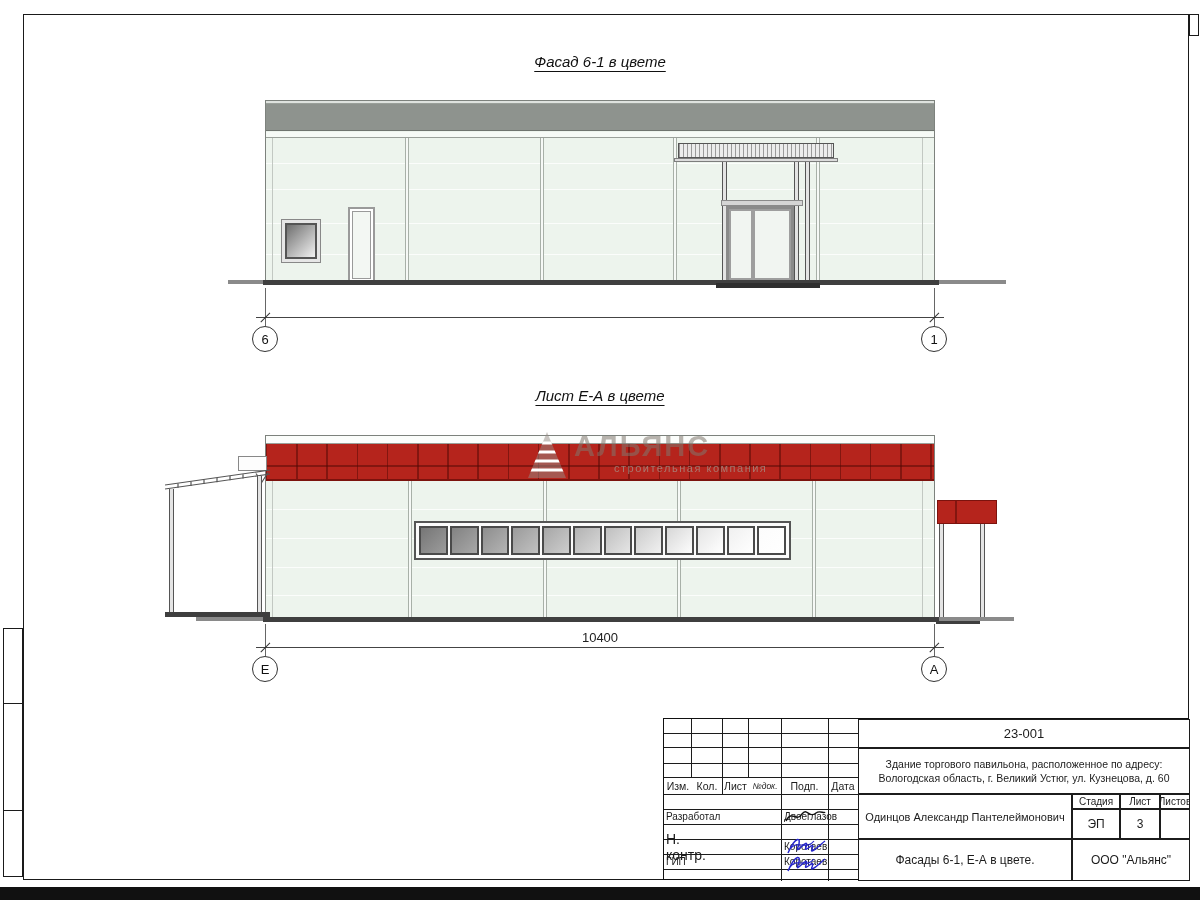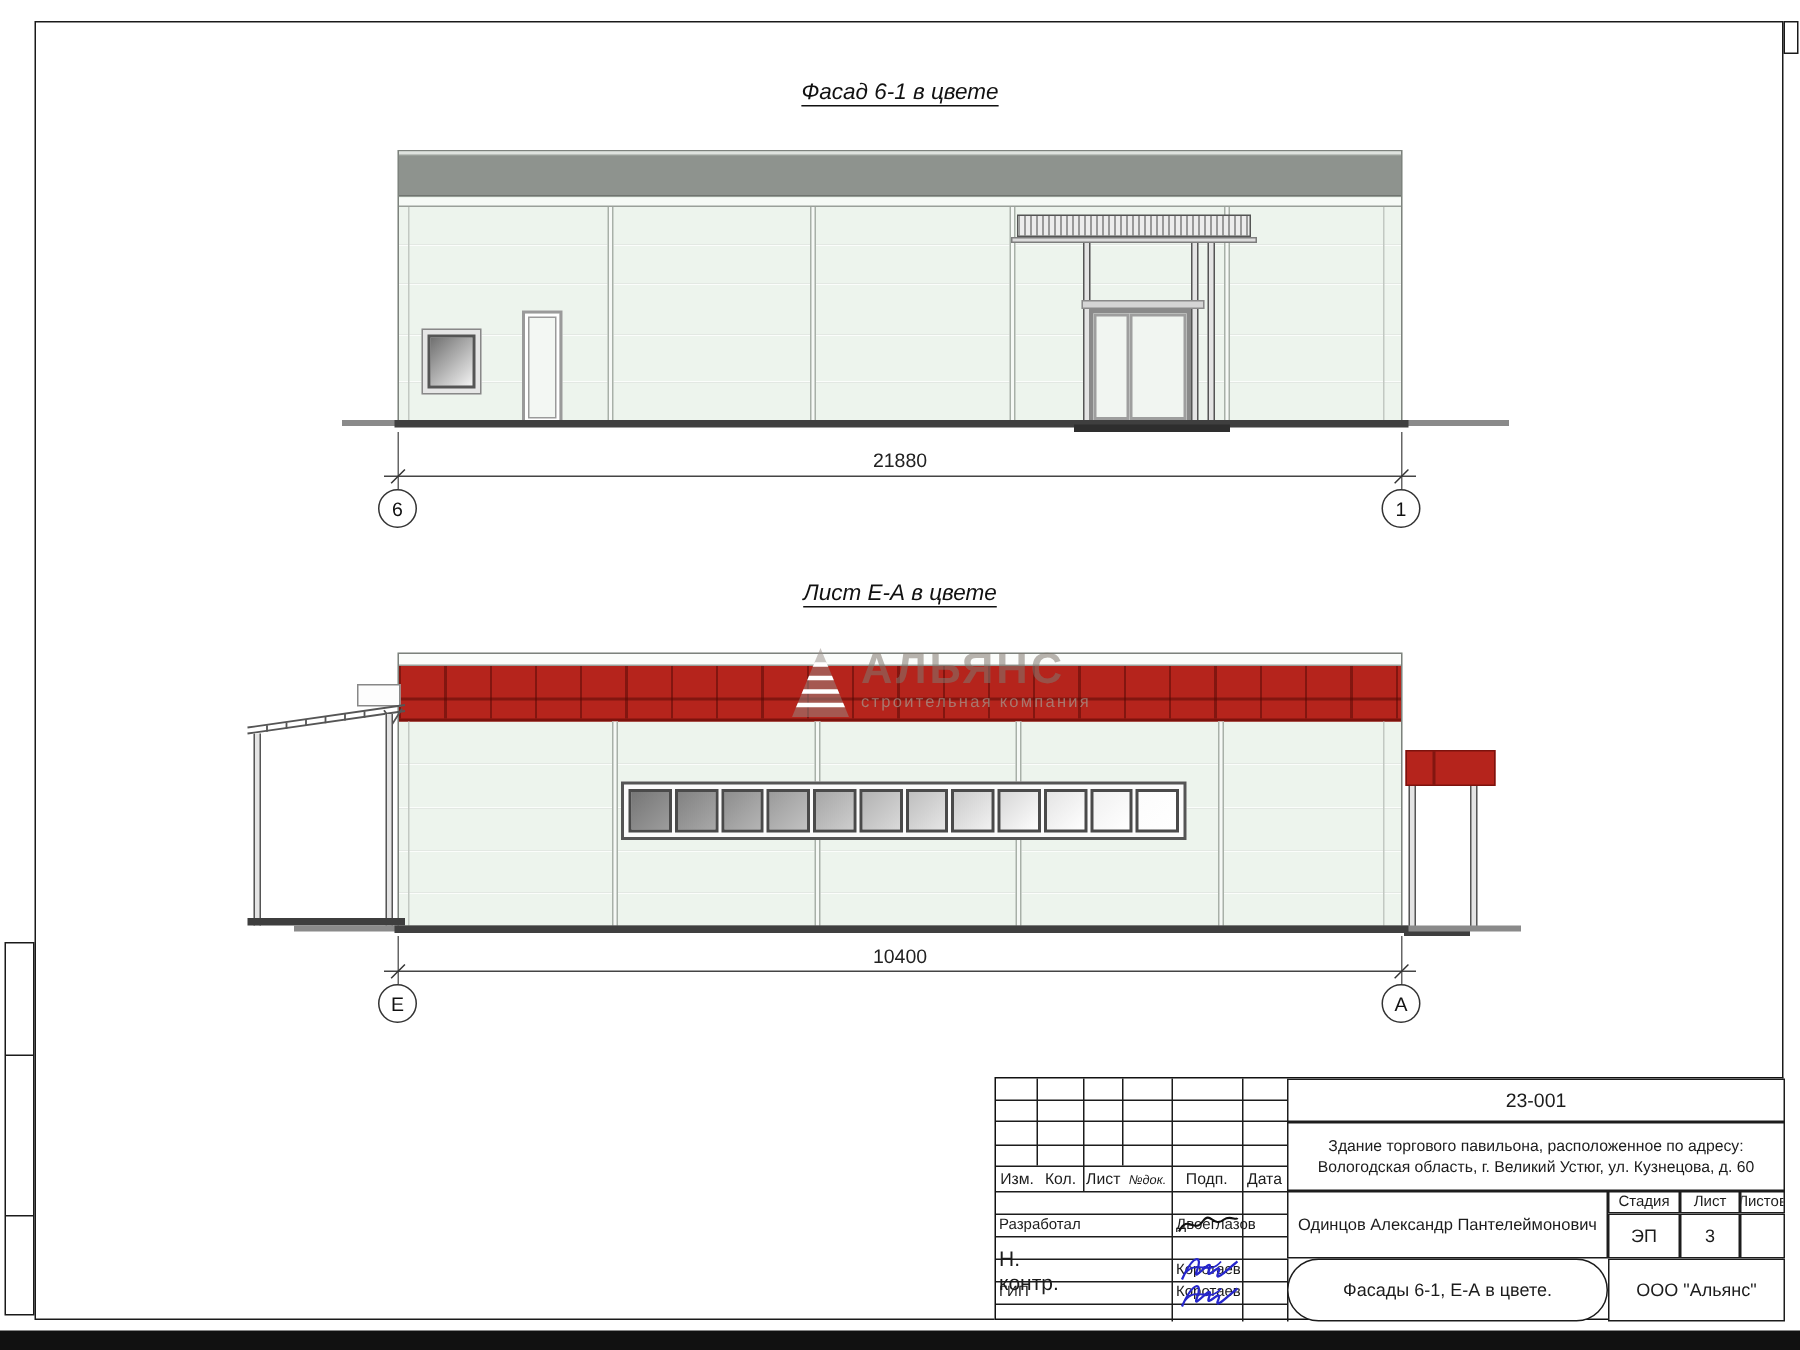--- a/index.html
+++ b/index.html
@@ -18,21 +18,21 @@
   .hj{left:0;right:0;height:1px;background:#aab2aa;border-bottom:1px solid #fbfdfb;}
   .vj{width:4px;background:#f6f9f6;border-left:1px solid #a8b0a8;border-right:1px solid #a8b0a8;}
   .trim{width:1px;background:#c2c8c2;}
   .post{background:#e4e4e4;border-left:1px solid #555;border-right:1px solid #555;}
   .sill{background:#3e3e3e;}
   .tb-line{background:#1c1c1c;}
   .tb-cell{border:1px solid #1c1c1c;display:flex;align-items:center;justify-content:center;
            text-align:center;background:#fff;overflow:hidden;}
   .pane{flex:1;border:2px solid #4a4a4a;}
   .wm-name{font-weight:bold;font-size:29px;letter-spacing:2px;color:rgba(128,118,110,0.55);}
-  .wm-sub{font-size:11px;letter-spacing:1.5px;color:rgba(165,155,146,0.7);}
+  .wm-sub{font-size:11px;letter-spacing:1.5px;color:rgba(165,155,146,0.7);margin-left:40px;}
 </style>
 </head>
 <body>
 
 <div id="stage">
 
   <div class="a" style="left:23px;top:14px;width:1166px;height:866px;border:1.6px solid #1a1a1a;"></div>
   <div class="a" style="left:1189px;top:14px;width:10px;height:22px;border:1.4px solid #1a1a1a;"></div>
   <div class="a" style="left:3px;top:628px;width:20px;height:249px;border:1px solid #1a1a1a;">
     <div class="a tb-line" style="left:0;top:74px;width:100%;height:1px;"></div>
@@ -83,21 +83,20 @@
 
   <div class="a" style="left:228px;top:280px;width:778px;height:4px;background:#8a8a8a;"></div>
   <div class="a" style="left:263px;top:280px;width:676px;height:5px;background:#3f3f3f;"></div>
   <div class="a" style="left:716px;top:283px;width:104px;height:5px;background:#2e2e2e;"></div>
 
   <div class="a extl" style="left:265px;top:288px;height:38px;"></div>
   <div class="a extl" style="left:934px;top:288px;height:38px;"></div>
   <div class="a dline" style="left:256px;top:317px;width:688px;"></div>
   <div class="a tick" style="left:259px;top:317px;"></div>
   <div class="a tick" style="left:928px;top:317px;"></div>
-  <div class="a dim-label" style="left:450px;top:299px;width:300px;">21880</div>
   <div class="a axis" style="left:252px;top:326px;">6</div>
   <div class="a axis" style="left:921px;top:326px;">1</div>
 
   <div class="a fac-title" style="left:430px;top:387px;width:340px;">Лист Е-А в цвете</div>
 
   <div class="a bld" style="left:265px;top:435px;width:670px;height:185px;">
     <div class="a" style="left:0;top:0;width:100%;height:8px;background:#fbfdfb;border-bottom:1px solid #9aa09a;"></div>
     <div class="a" style="left:0;top:8px;width:100%;height:37px;background:#b5241c;border-bottom:2px solid #7c120d;
                 background-image:repeating-linear-gradient(90deg,rgba(80,8,4,0.5) 0 1.5px,transparent 1.5px 30.2px);">
       <div class="a" style="left:0;top:21px;width:100%;height:1.5px;background:rgba(80,8,4,0.5);"></div>
@@ -247,21 +246,21 @@
       <path d="M6,20 C14,2 20,4 16,14 C12,24 28,2 24,14 C21,22 34,6 30,16 C27,23 40,10 43,8" fill="none" stroke="#2626cc" stroke-width="1.5"></path>
       <path d="M8,16 C16,6 24,18 32,8" fill="none" stroke="#2626cc" stroke-width="1.2"></path>
     </svg>
 
     <div class="a tb-cell" style="left:194px;top:0;width:332px;height:29px;font-size:13px;">23-001</div>
     <div class="a tb-cell" style="left:194px;top:29px;width:332px;height:46px;font-size:10.5px;flex-direction:column;line-height:14px;">
       <div>Здание торгового павильона, расположенное по адресу:</div>
       <div>Вологодская область, г. Великий Устюг, ул. Кузнецова, д. 60</div>
     </div>
     <div class="a tb-cell" style="left:194px;top:75px;width:214px;height:45px;font-size:11px;">Одинцов Александр Пантелеймонович</div>
-    <div class="a tb-cell" style="left:194px;top:120px;width:214px;height:42px;font-size:12px;border-radius:21px;">Фасады 6-1, Е-А в цвете.</div>
+    <div class="a tb-cell" style="left:194px;top:120px;width:214px;height:42px;font-size:12px;">Фасады 6-1, Е-А в цвете.</div>
 
     <div class="a tb-cell" style="left:408px;top:75px;width:48px;height:15px;font-size:10px;">Стадия</div>
     <div class="a tb-cell" style="left:456px;top:75px;width:40px;height:15px;font-size:10px;">Лист</div>
     <div class="a tb-cell" style="left:496px;top:75px;width:30px;height:15px;font-size:10px;">Листов</div>
     <div class="a tb-cell" style="left:408px;top:90px;width:48px;height:30px;font-size:12px;">ЭП</div>
     <div class="a tb-cell" style="left:456px;top:90px;width:40px;height:30px;font-size:12px;">3</div>
     <div class="a tb-cell" style="left:496px;top:90px;width:30px;height:30px;font-size:12px;"></div>
     <div class="a tb-cell" style="left:408px;top:120px;width:118px;height:42px;font-size:12px;">ООО "Альянс"</div>
   </div>
 </div>

